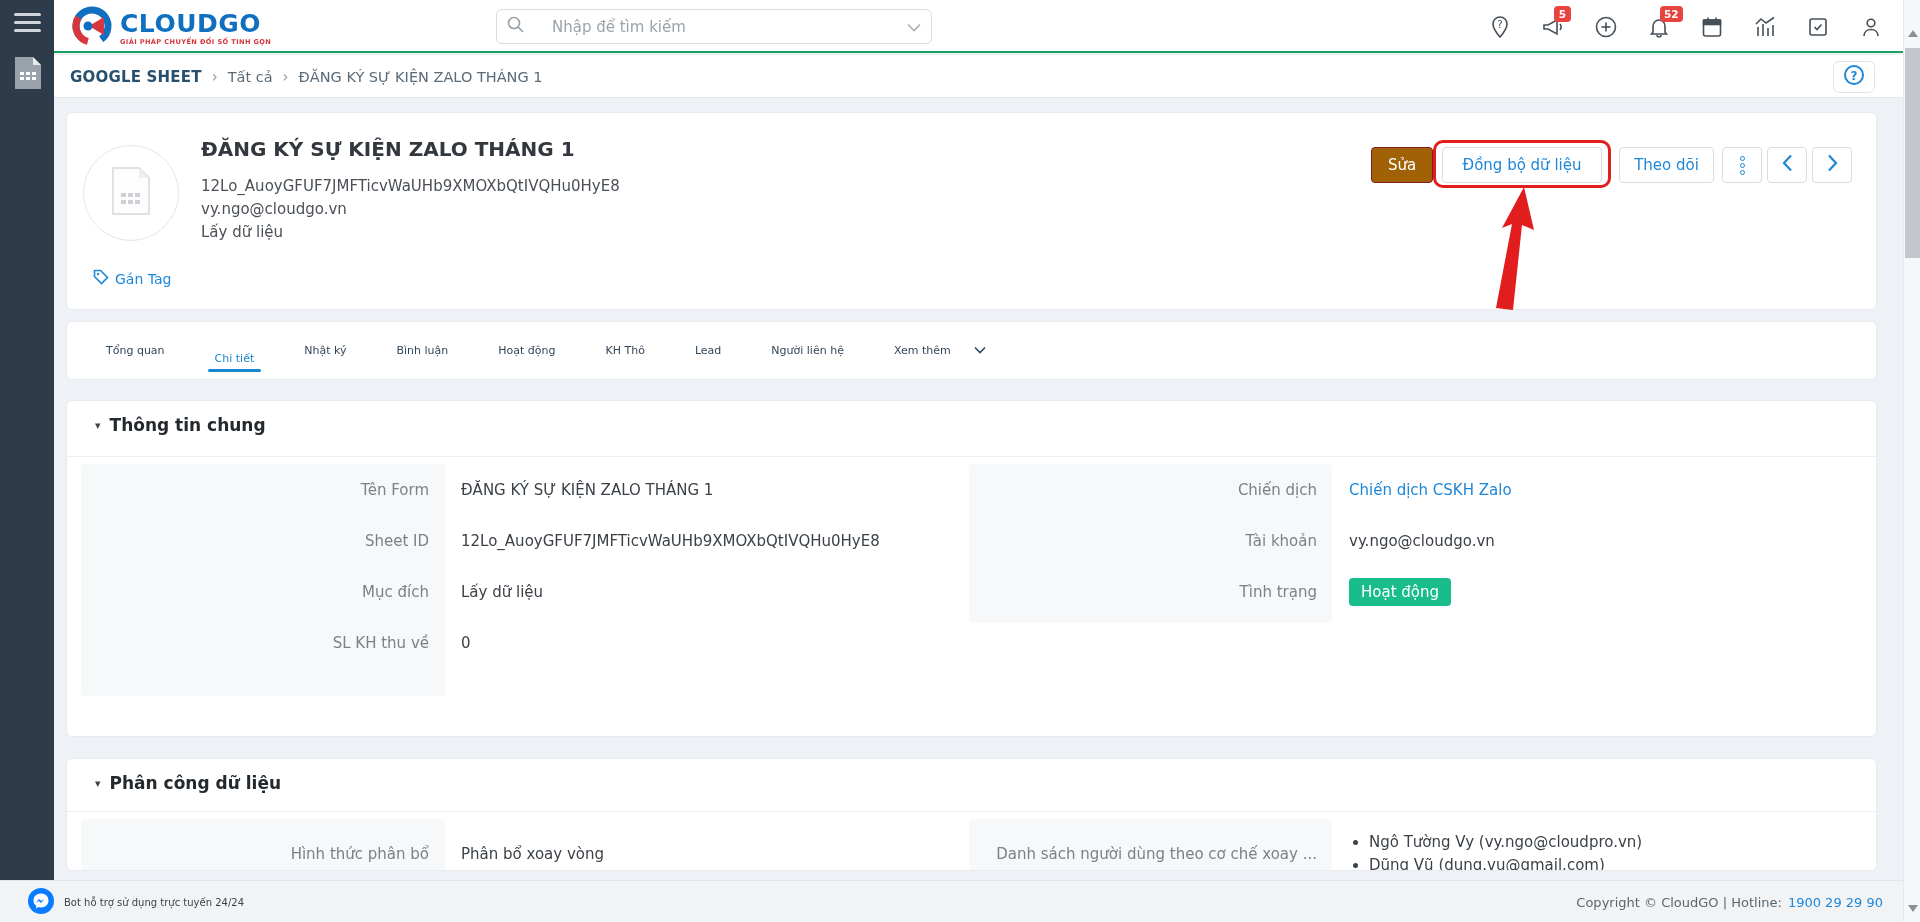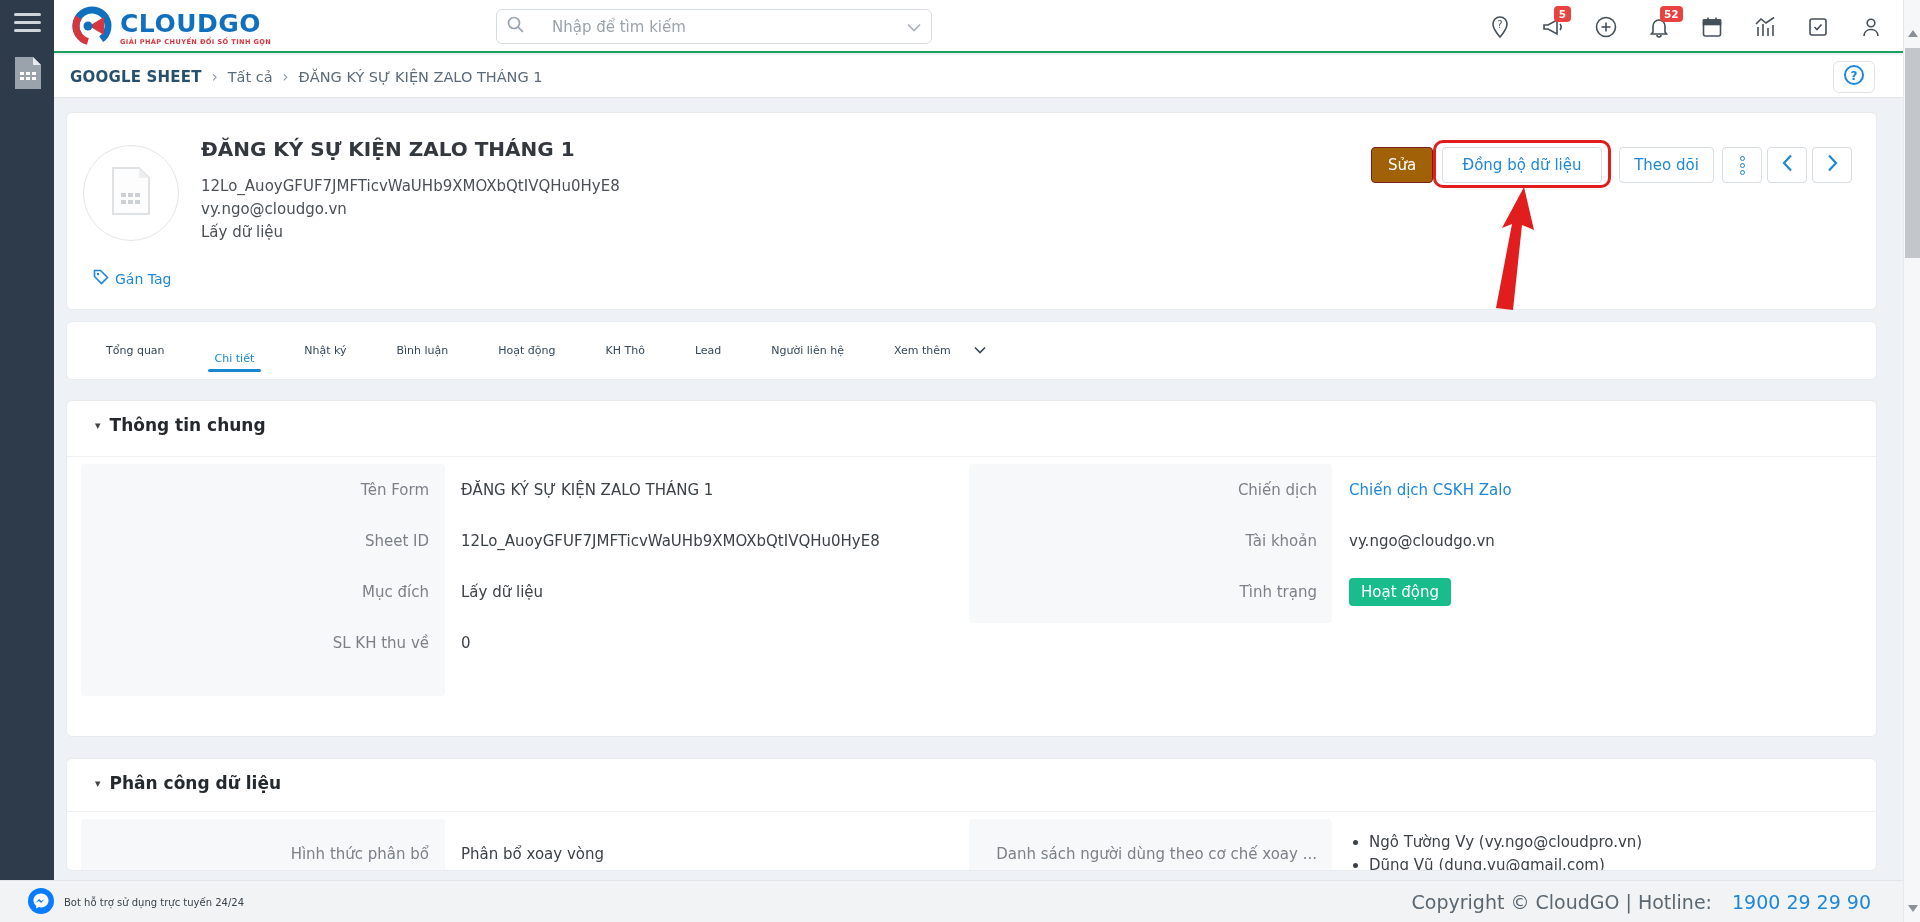--- a/index.html
+++ b/index.html
@@ -77,21 +77,21 @@
   .flabel { width:364px; text-align:right; padding-right:16px; font-size:15px; color:#7b8189; white-space:nowrap; overflow:hidden; }
   .fvalue { padding-left:16px; font-size:15px; color:#3b4147; white-space:nowrap; }
   .fvalue.link { color:#1d87d9; cursor:pointer; }
   .status-badge { display:inline-block; background:#19bd8c; color:#fff; border-radius:4px; padding:5px 12px; font-size:15px; }
   .ulist { list-style:disc; padding-left:20px; margin-left:16px; font-size:15px; color:#3b4147; }
   .ulist li { line-height:23px; }
 
   
   .footer { position:absolute; left:0; top:880px; width:1903px; height:42px; background:#f1f3f5; border-top:1px solid #e1e4e8; z-index:6; }
   .f-left { position:absolute; left:28px; top:0; height:42px; display:flex; align-items:center; gap:10px; font-size:10px; color:#39444e; }
-  .f-right { position:absolute; right:32px; top:0; height:42px; display:flex; align-items:center; gap:20px; font-size:19px; color:#5b6770; }
+  .f-right { position:absolute; right:20px; top:0; height:42px; display:flex; align-items:center; gap:6px; font-size:13px; color:#5b6770; }
   .hotline { color:#1d87d9; cursor:pointer; }
 
   
   .scrollbar { position:absolute; right:0; top:0; width:17px; height:922px; background:#f6f7f8; border-left:1px solid #e6e8ea; z-index:10; }
   .sb-thumb { position:absolute; left:1px; top:48px; width:15px; height:210px; background:#c3c7cb; cursor:grab; }
   .sb-arrow { position:absolute; left:4px; width:0; height:0; border-left:5px solid transparent; border-right:5px solid transparent; cursor:pointer; }
   .sb-up { top:30px; border-bottom:7px solid #8a9097; }
   .sb-down { top:905px; border-top:7px solid #8a9097; }
 </style>
 </head>

